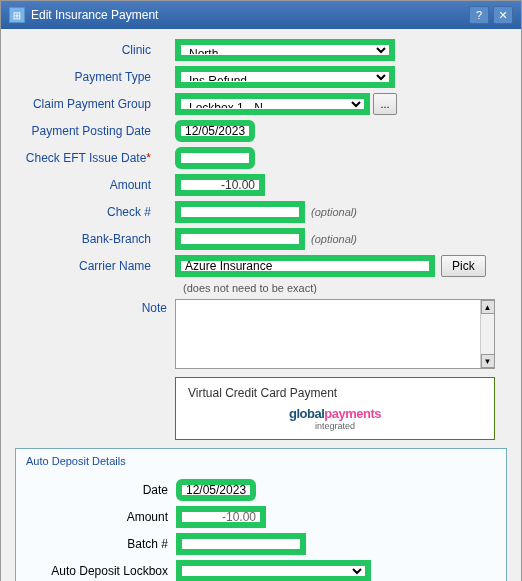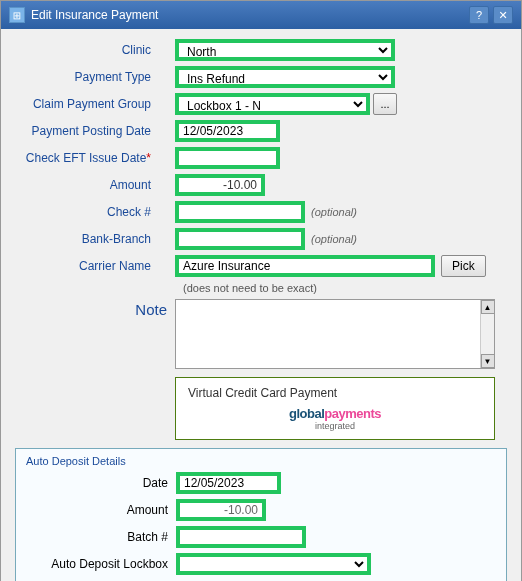--- a/index.html
+++ b/index.html
@@ -83,38 +83,39 @@
       font-size: 12px;
       white-space: nowrap;
     }
     .form-label.required::after {
       content: '*';
       color: #c00;
     }
 
     select, input[type="text"] {
       font-size: 12px;
-      border: 4px solid #22c55e;
+      border: 6px solid #22c55e;
       background: white;
       height: 22px;
       padding: 1px 4px;
       outline: none;
     }
 
     .select-clinic {
       width: 220px;
     }
     .select-payment-type {
       width: 220px;
     }
     .select-claim-group {
       width: 195px;
     }
     .input-date {
-      width: 105px;
+      width: 80px;
+      border-radius: 6px;
     }
     .input-amount {
       width: 90px;
       text-align: right;
       border: 2px solid #e6a000;
       background: #fff8e8;
       color: #333;
     }
     .input-check {
       width: 130px;
@@ -162,21 +163,21 @@
       display: flex;
       align-items: flex-start;
       margin-bottom: 8px;
     }
     .note-label {
       text-align: right;
       color: #1a4a9a;
       min-width: 160px;
       padding-right: 8px;
       padding-top: 2px;
-      font-size: 15px;
+      font-size: 12px;
     }
     .note-box {
       width: 320px;
       height: 70px;
       border: 1px solid #999;
       background: white;
       position: relative;
       overflow: hidden;
     }
     .note-textarea {
@@ -254,21 +255,21 @@
 
     .auto-deposit-section {
       border: 1px solid #7ab;
       background: #f8fcff;
       margin-top: 6px;
       padding: 6px 10px 10px 10px;
     }
     .auto-deposit-title {
       font-size: 11px;
       color: #1a4a9a;
-      margin-bottom: 5px;
+      margin-bottom: 12px;
     }
 
     .deposit-row {
       display: flex;
       align-items: center;
       margin-bottom: 5px;
     }
     .deposit-label {
       text-align: right;
       color: #000000;

